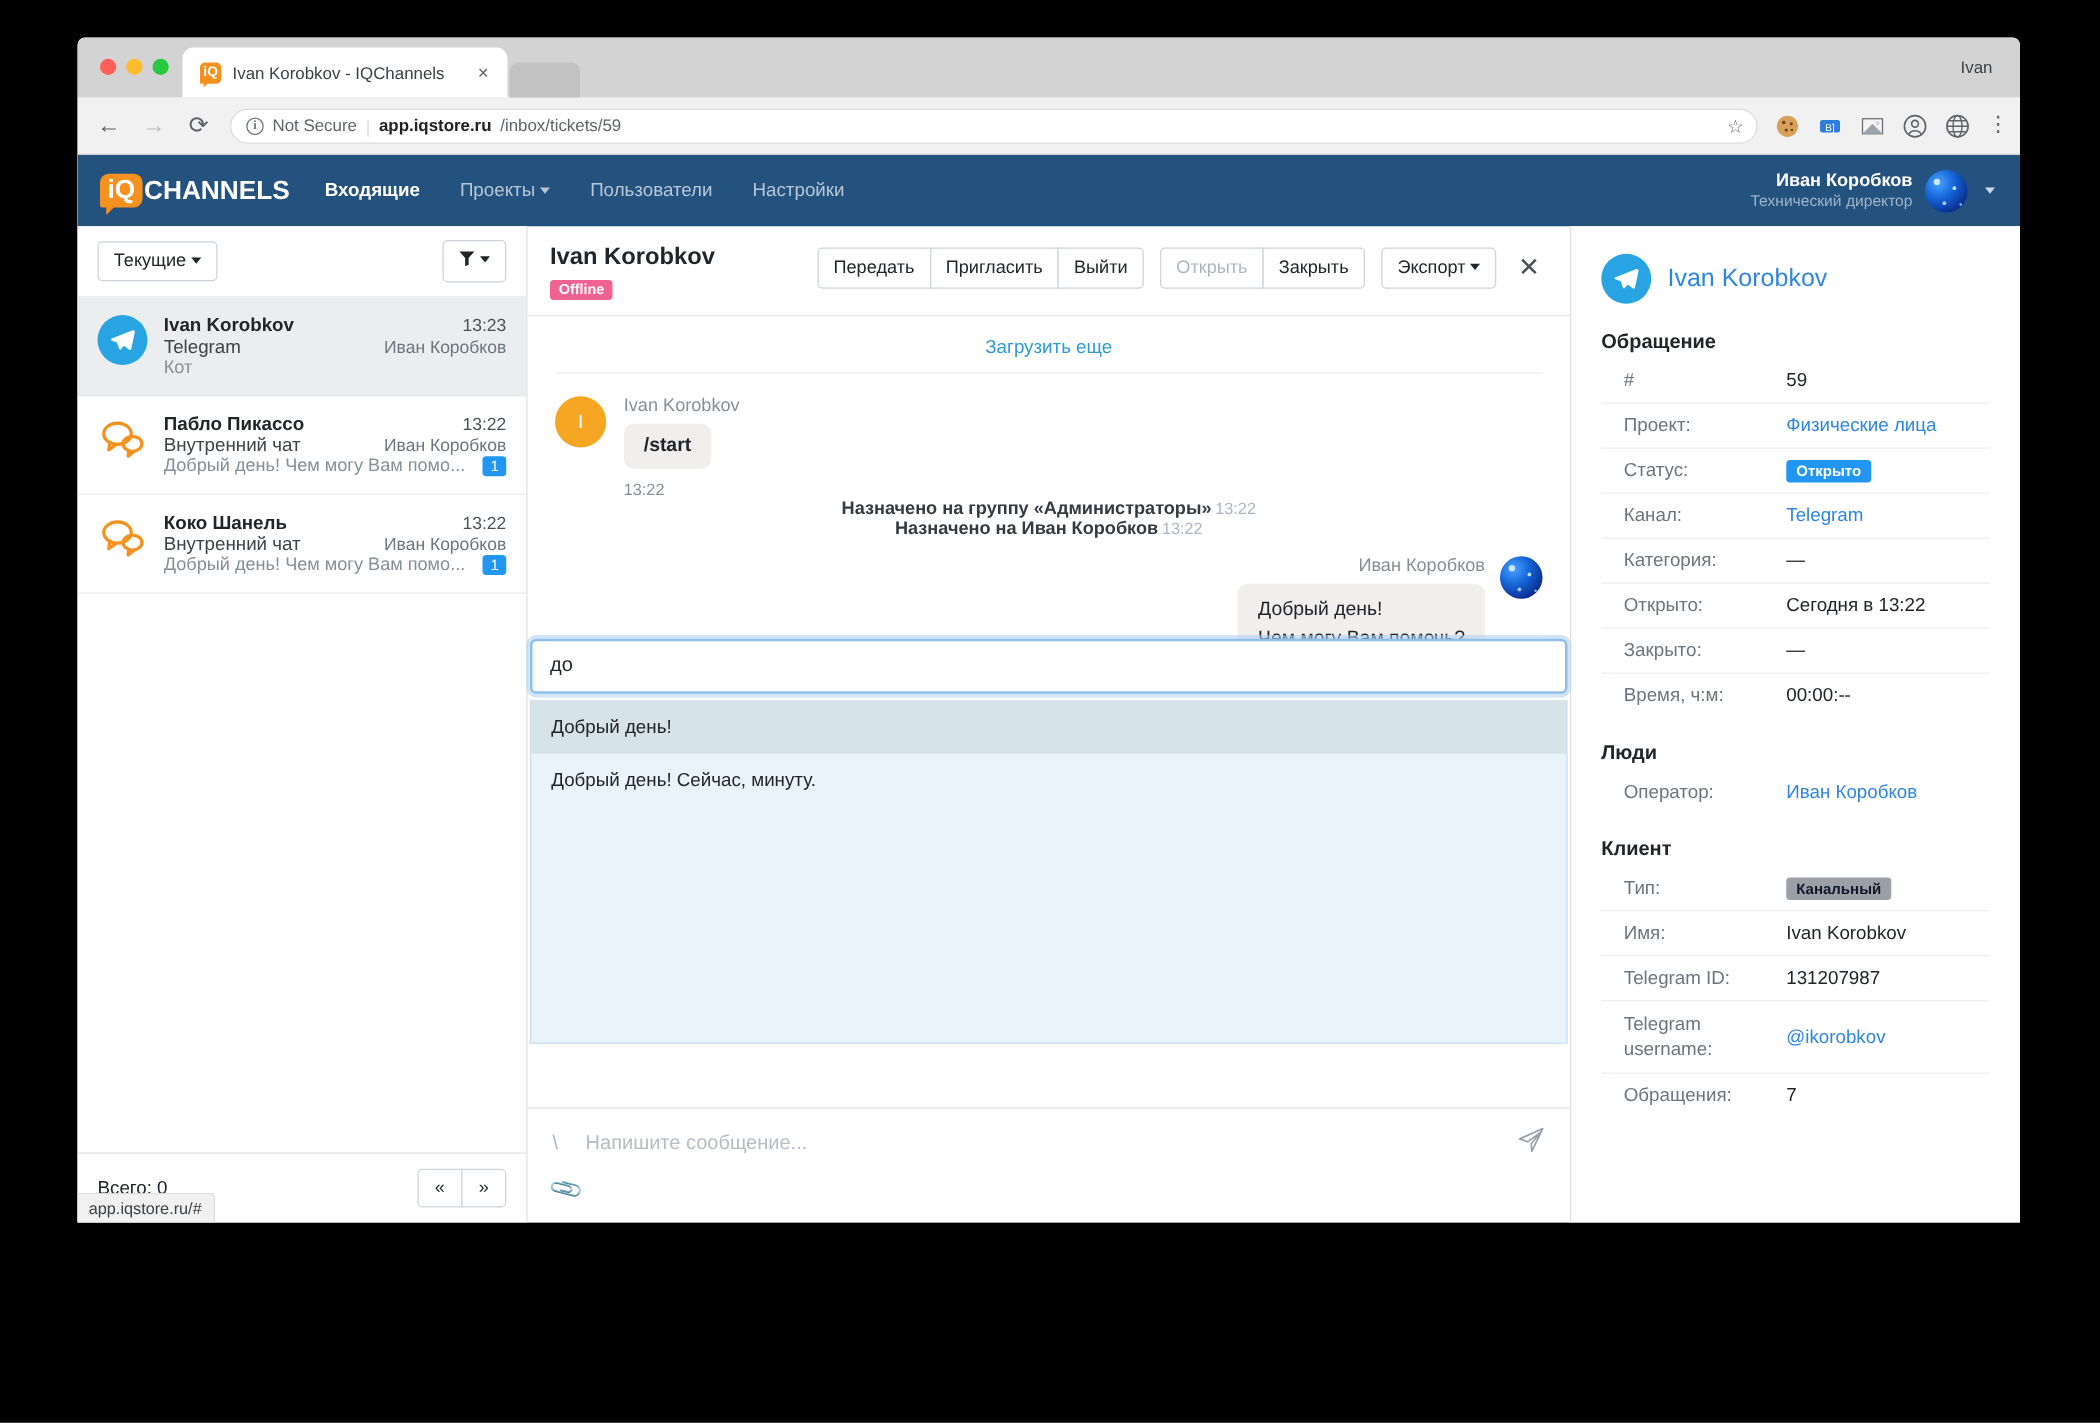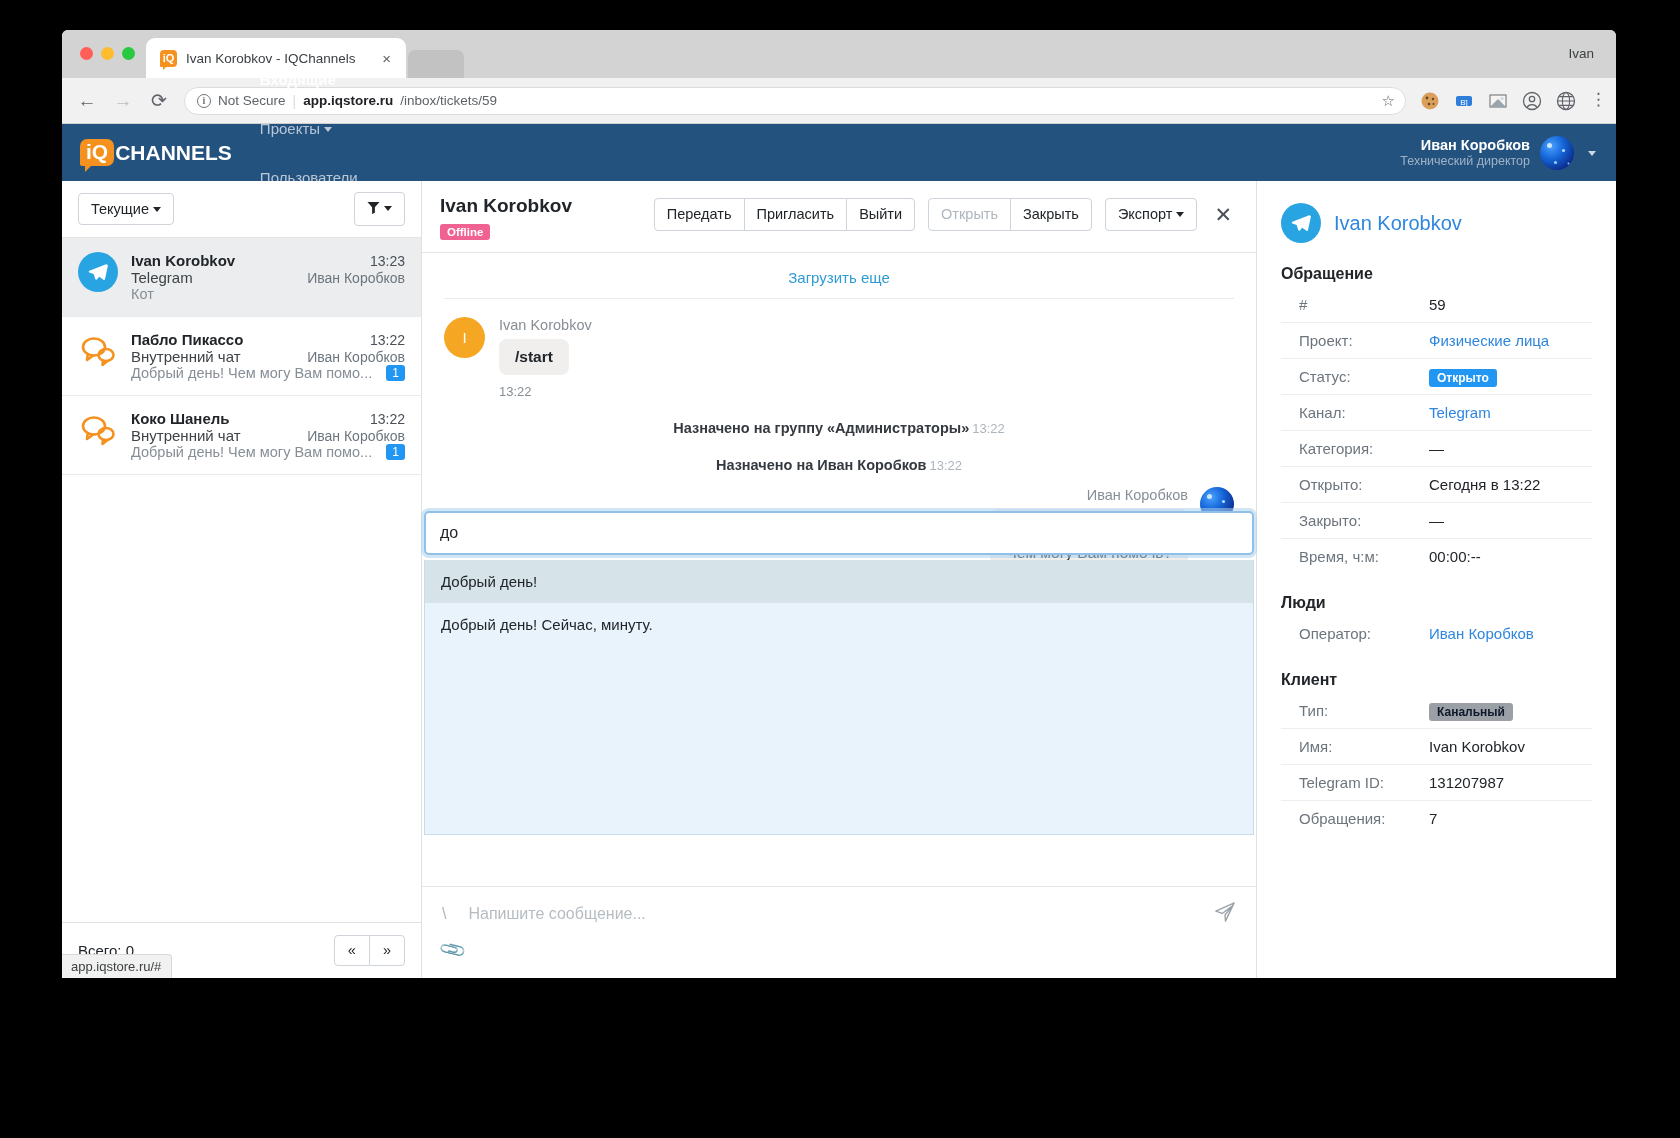--- a/index.html
+++ b/index.html
@@ -141,21 +141,21 @@
     border-radius: 7px 7px 7px 2px;
     padding: 1px 6px 2px 6px; position: relative;
     font-family: "Liberation Sans", sans-serif;
   }
   .logo-iq::after {
     content: ""; position: absolute; bottom: -6px; left: 5px;
     border-left: 7px solid #f5911e;
     border-bottom: 7px solid transparent;
   }
   .logo-text { color: #ffffff; font-size: 21px; font-weight: bold; margin-left: 1px; }
-  .navlinks { display: flex; gap: 32px; flex-direction: column; }
+  .navlinks { display: flex; align-items: center; gap: 32px; }
   .navlink { color: #b8c6d6; font-size: 15px; cursor: pointer; white-space: nowrap; }
   .navlink.active { color: #fff; font-weight: bold; }
   .caret { display: inline-block; margin-left: 4px;
            border-left: 4px solid transparent; border-right: 4px solid transparent;
            border-top: 5px solid currentColor; vertical-align: 2px; }
   .navuser { margin-left: auto; display: flex; align-items: center; gap: 10px; }
   .navuser-text { text-align: right; line-height: 1.25; }
   .navuser-name { color: #fff; font-size: 14.5px; font-weight: bold; }
   .navuser-role { color: #9fb3c8; font-size: 12.5px; }
   .avatar-globe {
@@ -255,21 +255,21 @@
     background: #f5a623; color: #fff;
     display: flex; align-items: center; justify-content: center;
     font-size: 15px; flex: 0 0 auto;
   }
   .msg-author { font-size: 14.5px; color: #868e96; margin-bottom: 6px; }
   .bubble-in {
     display: inline-block; background: #f1efee; color: #212529;
     border-radius: 8px; padding: 9px 16px; font-size: 15.5px; font-weight: bold;
   }
   .msg-time { font-size: 13px; color: #868e96; margin-top: 9px; }
-  .sys-line { text-align: center; font-size: 14.5px; color: #343a40; font-weight: bold; margin-top: 21px; }
+  .sys-line { text-align: center; font-size: 14.5px; color: #343a40; font-weight: bold; margin-top: 0; }
   .sys-line .t { color: #adb5bd; font-weight: normal; font-size: 13px; margin-left: 3px; }
   .msg-out { display: flex; justify-content: flex-end; gap: 12px; margin-top: 14px; align-items: flex-start; }
   .msg-out-body { text-align: right; }
   .bubble-out {
     display: inline-block; background: #f1efee; color: #212529;
     border-radius: 8px; padding: 9px 16px; font-size: 15.5px; text-align: left;
     max-width: 330px;
   }
   .bubble-out div { line-height: 1.5; }
 
@@ -683,20 +683,24 @@
             </div>
           <div class="kv">
               <span class="k">Имя:</span>
               <span class="v">Ivan Korobkov</span>
             </div>
           <div class="kv">
               <span class="k">Telegram ID:</span>
               <span class="v">131207987</span>
             </div>
           <div class="kv">
+              <span class="k wrap">Telegram username:</span>
+              <span class="v link">@ikorobkov</span>
+            </div>
+          <div class="kv">
               <span class="k">Обращения:</span>
               <span class="v">7</span>
             </div>
         </div>
       </div>
 
     </div>
 
     <div class="statusbar">app.iqstore.ru/#</div>
   </div>

